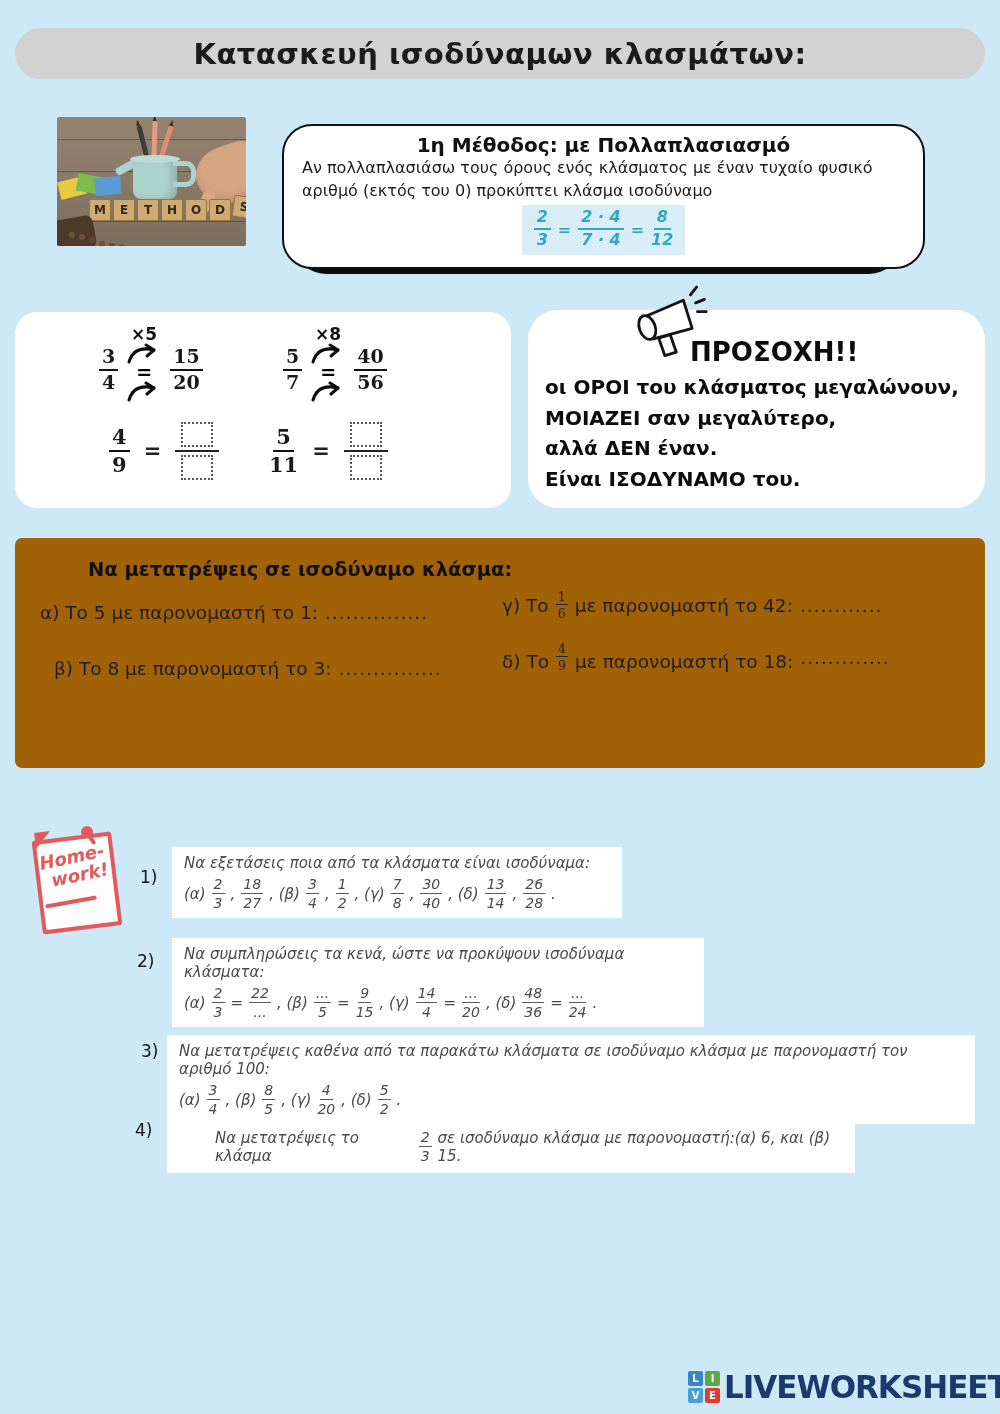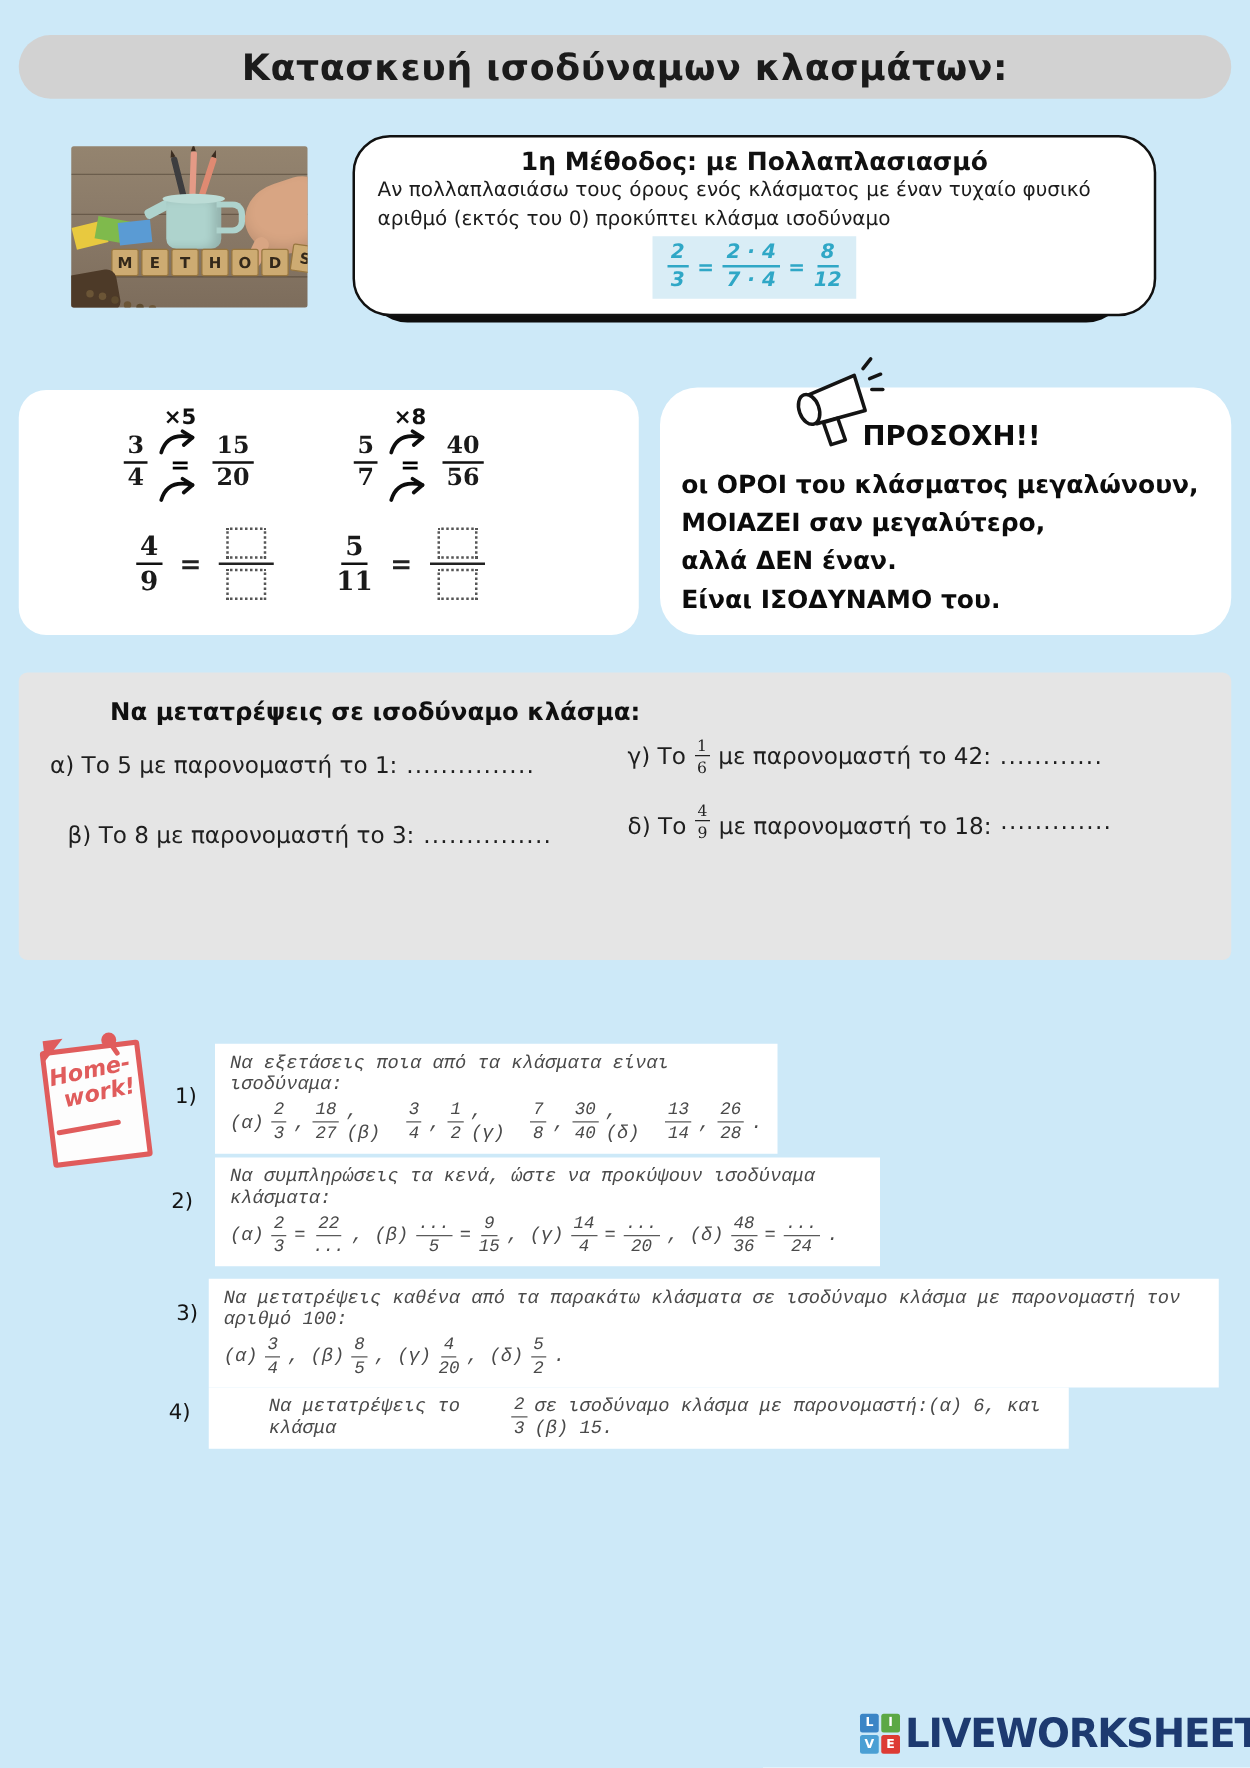--- a/index.html
+++ b/index.html
@@ -36,21 +36,21 @@
   .photo .hand{position:absolute;right:-18px;top:28px;width:68px;height:58px;background:#d8a583;
     border-radius:48% 30% 40% 55%;transform:rotate(-18deg);box-shadow:inset 0 -6px 10px rgba(0,0,0,.12);}
   .photo .finger{position:absolute;right:34px;top:72px;width:12px;height:26px;background:#d8a583;
     border-radius:6px;transform:rotate(26deg);}
   .photo .wallet{position:absolute;left:-8px;bottom:-6px;width:46px;height:34px;background:#4d3a28;
     border-radius:8px;transform:rotate(-10deg);}
   .photo .chain{position:absolute;left:12px;bottom:8px;width:6px;height:6px;border-radius:50%;background:#6b5536;
     box-shadow:10px 2px 0 #6b5536,20px 5px 0 #5d4a2e,30px 9px 0 #6b5536,40px 11px 0 #5d4a2e,50px 12px 0 #6b5536;}
 
   
-  .method-wrap{position:absolute;left:282px;top:108px;width:621px;height:152px;padding-left:26px;}
+  .method-wrap{position:absolute;left:282px;top:124px;width:621px;height:152px;padding-left:26px;}
   .method-shadow{position:absolute;left:12px;top:12px;width:607px;height:138px;background:#0d0d0d;border-radius:32px;}
   .method-box{position:absolute;left:0;top:0;width:603px;height:134px;background:#fff;border:2px solid #111;
     border-radius:30px;padding:7px 18px 0 18px;}
   .method-title{text-align:center;font-size:20px;font-weight:bold;color:#111;}
   .method-line{font-size:16px;color:#1c1c1c;line-height:1.42;}
   .formula-row{text-align:center;margin-top:3px;}
   .formula{display:inline-flex;align-items:center;gap:7px;background:#d9edf6;padding:4px 12px 6px;
     color:#2fa7c6;font-weight:bold;font-style:italic;font-size:16px;}
   .formula .frac .num{border-bottom:2px solid #2fa7c6;}
 
@@ -69,25 +69,25 @@
   .curve-arrow{display:block;}
   .blank-group{position:absolute;display:flex;align-items:center;gap:14px;}
   .blank-group .eq{font-size:21px;font-weight:bold;color:#222;}
   .blank-frac{display:inline-flex;flex-direction:column;align-items:center;gap:3px;}
   .dotted-box{width:28px;height:21px;border:2px dotted #555;background:#fff;}
   .blank-frac .bar{width:44px;border-top:2px solid #222;}
 
   
   .warning-box{position:absolute;left:528px;top:310px;width:457px;height:198px;background:#fff;border-radius:30px;}
   .mega{position:absolute;left:92px;top:-26px;}
-  .warn-title{position:absolute;left:162px;top:27px;font-size:22px;font-weight:bold;color:#0c0c0c;}
+  .warn-title{position:absolute;left:162px;top:27px;font-size:26px;font-weight:bold;color:#0c0c0c;}
   .warn-lines{position:absolute;left:17px;top:62px;font-size:20px;font-weight:bold;color:#0c0c0c;line-height:1.53;}
 
   
-  .practice-box{position:absolute;left:15px;top:538px;width:970px;height:230px;background:#e5e5e5;border-radius:7px;}
+  .practice-box{position:absolute;left:15px;top:538px;width:970px;height:230px;background:#a16207;border-radius:7px;}
   .practice-title{position:absolute;left:73px;top:20px;font-size:19.5px;font-weight:bold;color:#101010;}
   .p-item{position:absolute;font-size:18.5px;color:#1e1e1e;display:flex;align-items:center;gap:7px;}
   .p-item .frac{font-family:"DejaVu Serif",serif;font-size:12.5px;color:#222;}
   .p-item .frac .num{border-bottom:1.5px solid #222;padding:0 2px 1px;}
   .answer-blank{letter-spacing:1px;}
 
   
   .sticker{position:absolute;left:33px;top:826px;width:86px;height:102px;}
   .sticker .note{position:absolute;left:4px;top:10px;width:72px;height:86px;background:#fdfdfd;
     border:4px solid #e05c5c;border-radius:3px;transform:rotate(-7deg);}
@@ -97,21 +97,21 @@
   .sticker .pin::after{content:"";position:absolute;left:9px;top:9px;width:4px;height:10px;background:#e05c5c;
     border-radius:2px;transform:rotate(-35deg);}
   .sticker .txt{position:absolute;left:8px;top:22px;transform:rotate(-12deg);color:#e05c5c;
     font-weight:bold;font-style:italic;font-size:18px;line-height:1.05;}
   .sticker .under{position:absolute;left:12px;top:74px;width:52px;height:4px;background:#e05c5c;
     transform:rotate(-10deg);border-radius:2px;}
 
   
   .hw-row{position:absolute;}
   .hw-num{position:absolute;font-size:17px;color:#141414;}
-  .hw-card{position:absolute;left:0;top:4px;background:#fff;padding:7px 12px 8px;color:#4a4a4a;font-family:Liberation Mono, monospace;}
+  .hw-card{position:absolute;left:0;top:16px;background:#fff;padding:7px 12px 8px;color:#4a4a4a;}
   .hw-prompt{font-size:15px;font-style:italic;}
   .hw-prompt:empty{display:none;}
   .hw-parts{display:flex;align-items:center;gap:6px;font-size:15px;font-style:italic;margin-top:5px;flex-wrap:nowrap;}
   .hw-row.single .hw-parts{margin-top:0;}
   .hw-parts .frac{font-size:14px;}
   .hw-parts .frac .num{border-bottom:1.5px solid #5a5a5a;padding:0 2px 1px;}
   .hw1{left:172px;top:831px;} .hw1 .hw-card{width:426px;} .hw1 .hw-num{left:-32px;top:36px;}
   .hw2{left:172px;top:922px;} .hw2 .hw-card{width:508px;} .hw2 .hw-num{left:-35px;top:29px;}
   .hw3{left:167px;top:1019px;} .hw3 .hw-card{width:784px;} .hw3 .hw-num{left:-26px;top:22px;}
   .hw4{left:167px;top:1106px;} .hw4 .hw-card{width:628px;padding-left:48px;} .hw4 .hw-num{left:-32px;top:14px;}

